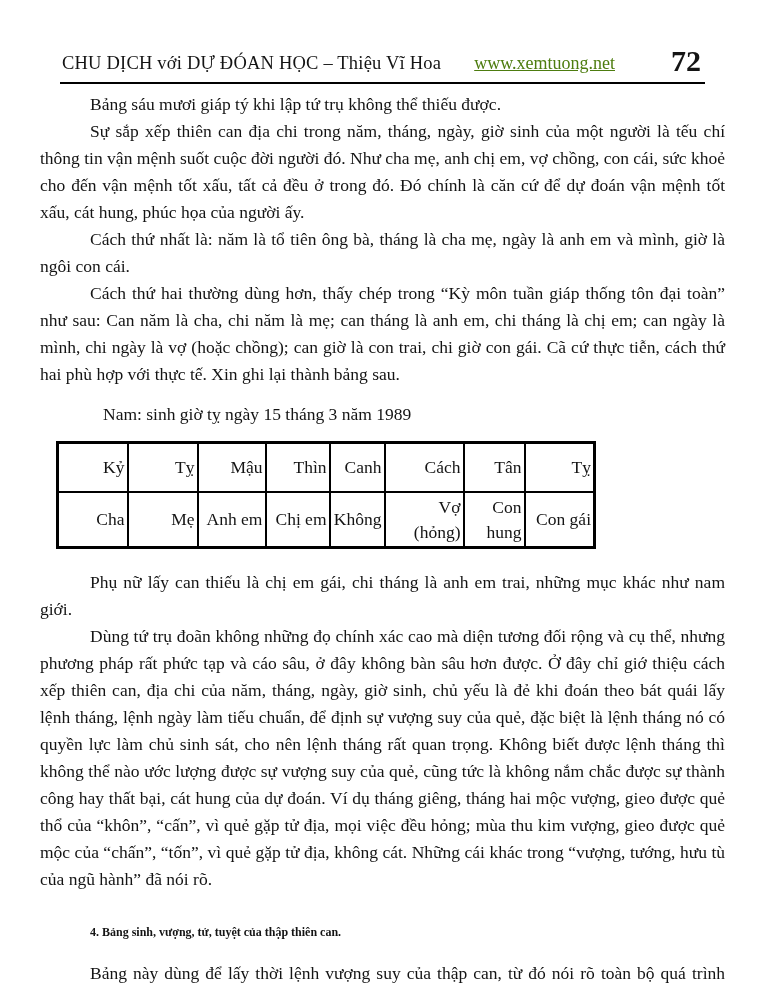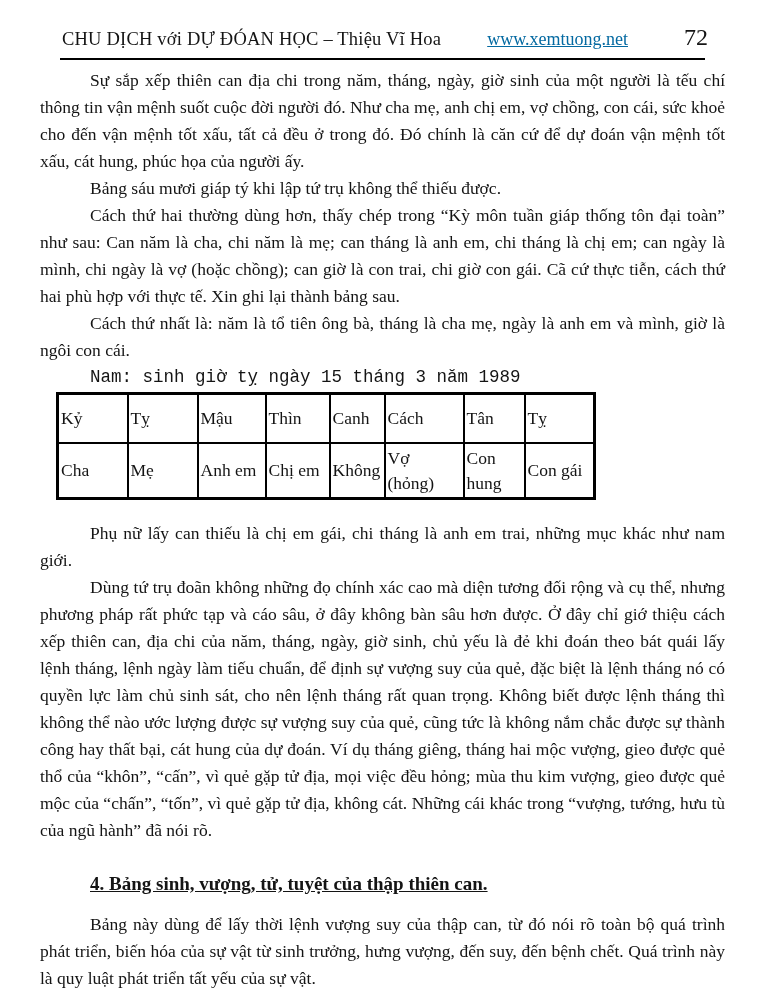--- a/index.html
+++ b/index.html
@@ -8,87 +8,85 @@
     height: 990px;
     background: #ffffff;
     color: #141414;
     font-family: "Liberation Serif", serif;
     overflow: hidden;
   }
   .page {
     box-sizing: border-box;
     width: 765px;
     height: 700px;
-    padding: 24px 40px 0 40px;
+    padding: 48px 40px 0 40px;
   }
   
   .header-row {
     display: flex;
     align-items: flex-end;
   }
   .book-title {
     margin-left: 22px;
     font-size: 18.5px;
     letter-spacing: 0.2px;
     white-space: nowrap;
   }
   .website-link {
     margin-left: auto;
     font-size: 18px;
     text-decoration: underline;
-    color: #0369a1;
+    color: #4d7c0f;
     white-space: nowrap;
   }
   .page-number {
     margin-left: 56px;
-    margin-right: 17px;
-    font-size: 24px;
-    font-weight: normal;
+    margin-right: 24px;
+    font-size: 30px;
+    font-weight: bold;
     line-height: 26px;
     white-space: nowrap;
   }
   .header-rule {
     border-bottom: 2px solid #000;
     margin: 8px 20px 0 20px;
     height: 0;
   }
   
   .body-text {
     margin-top: 7px;
     font-size: 17.5px;
     line-height: 27px;
     text-align: justify;
   }
   .para {
     margin: 0;
     text-indent: 50px;
   }
   .caption {
-    margin: 0;
+    margin: 13px;
     text-indent: 50px;
-    font-family: Liberation Mono, monospace;
   }
   .section-heading {
     margin: 26px 0 14px 0;
     text-indent: 50px;
     font-weight: bold;
-    font-size: 19px;
-    text-decoration: underline;
+    font-size: 12px;
   }
   
   table.canchi {
     border-collapse: collapse;
     table-layout: fixed;
     margin: 1px 0 20px 16px;
     width: 537px;
     border: 3px solid #000;
   }
   table.canchi td {
     border: 2px solid #000;
-    text-align: left;
+    text-align: right;
     vertical-align: middle;
     font-size: 17.5px;
     line-height: 25px;
     white-space: pre-line;
     padding: 0 2px;
   }
   tr.row-canchi td   { height: 47px; }
   tr.row-relation td { height: 53px; }
 </style>
 </head>
@@ -98,24 +96,24 @@
 
   <div class="header-row">
     <span class="book-title">CHU DỊCH với DỰ ĐÓAN HỌC – Thiệu Vĩ Hoa</span>
     <span class="website-link">www.xemtuong.net</span>
     <span class="page-number">72</span>
   </div>
   <div class="header-rule"></div>
 
   <div class="body-text">
 
+    <p class="para">Bảng sáu mươi giáp tý khi lập tứ trụ không thể thiếu được.</p>
     <p class="para">Sự sắp xếp thiên can địa chi trong năm, tháng, ngày, giờ sinh của một người là tếu chí thông tin vận mệnh suốt cuộc đời người đó. Như cha mẹ, anh chị em, vợ chồng, con cái, sức khoẻ cho đến vận mệnh tốt xấu, tất cả đều ở trong đó. Đó chính là căn cứ để dự đoán vận mệnh tốt xấu, cát hung, phúc họa của người ấy.</p>
-    <p class="para">Bảng sáu mươi giáp tý khi lập tứ trụ không thể thiếu được.</p>
+    <p class="para">Cách thứ nhất là: năm là tổ tiên ông bà, tháng là cha mẹ, ngày là anh em và mình, giờ là ngôi con cái.</p>
     <p class="para">Cách thứ hai thường dùng hơn, thấy chép trong “Kỳ môn tuần giáp thống tôn đại toàn” như sau: Can năm là cha, chi năm là mẹ; can tháng là anh em, chi tháng là chị em; can ngày là mình, chi ngày là vợ (hoặc chồng); can giờ là con trai, chi giờ con gái. Cã cứ thực tiễn, cách thứ hai phù hợp với thực tế. Xin ghi lại thành bảng sau.</p>
-    <p class="para">Cách thứ nhất là: năm là tổ tiên ông bà, tháng là cha mẹ, ngày là anh em và mình, giờ là ngôi con cái.</p>
 
     <p class="caption">Nam: sinh giờ tỵ ngày 15 tháng 3 năm 1989</p>
 
     <table class="canchi">
       <colgroup>
         <col style="width:70px">
           <col style="width:70px">
           <col style="width:68px">
           <col style="width:64px">
         <col style="width:55px">

